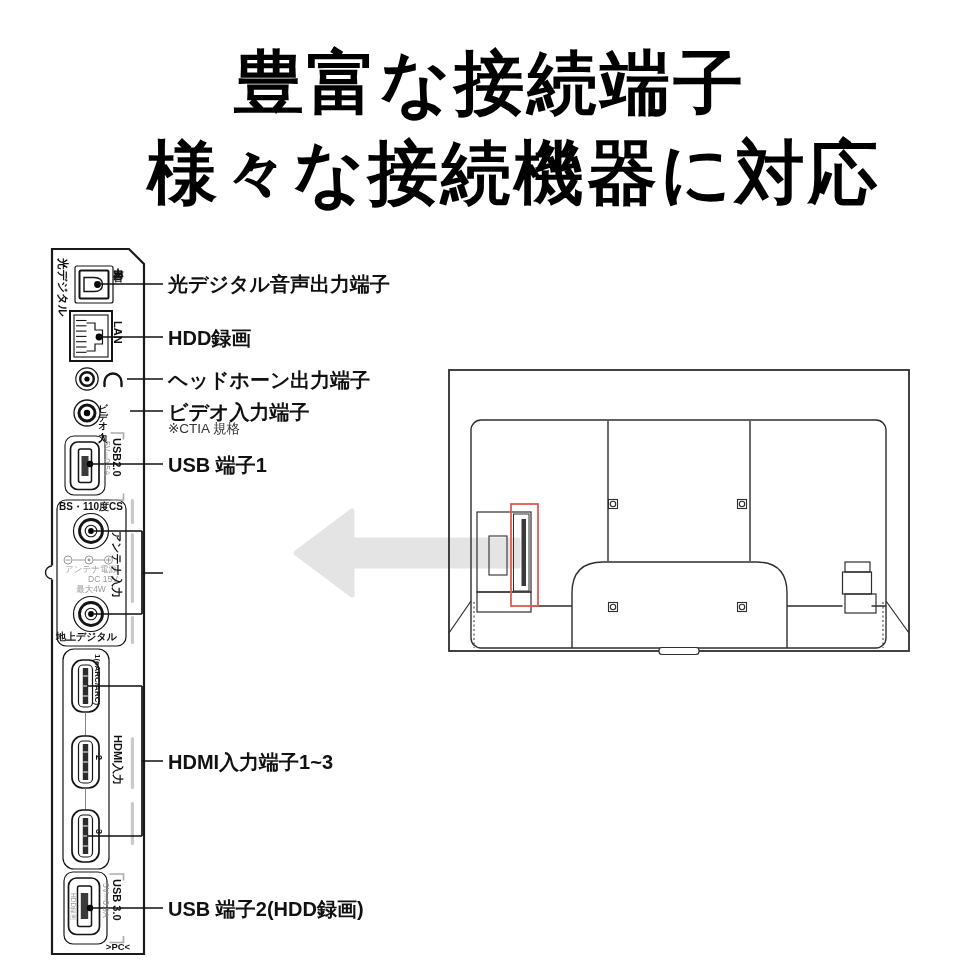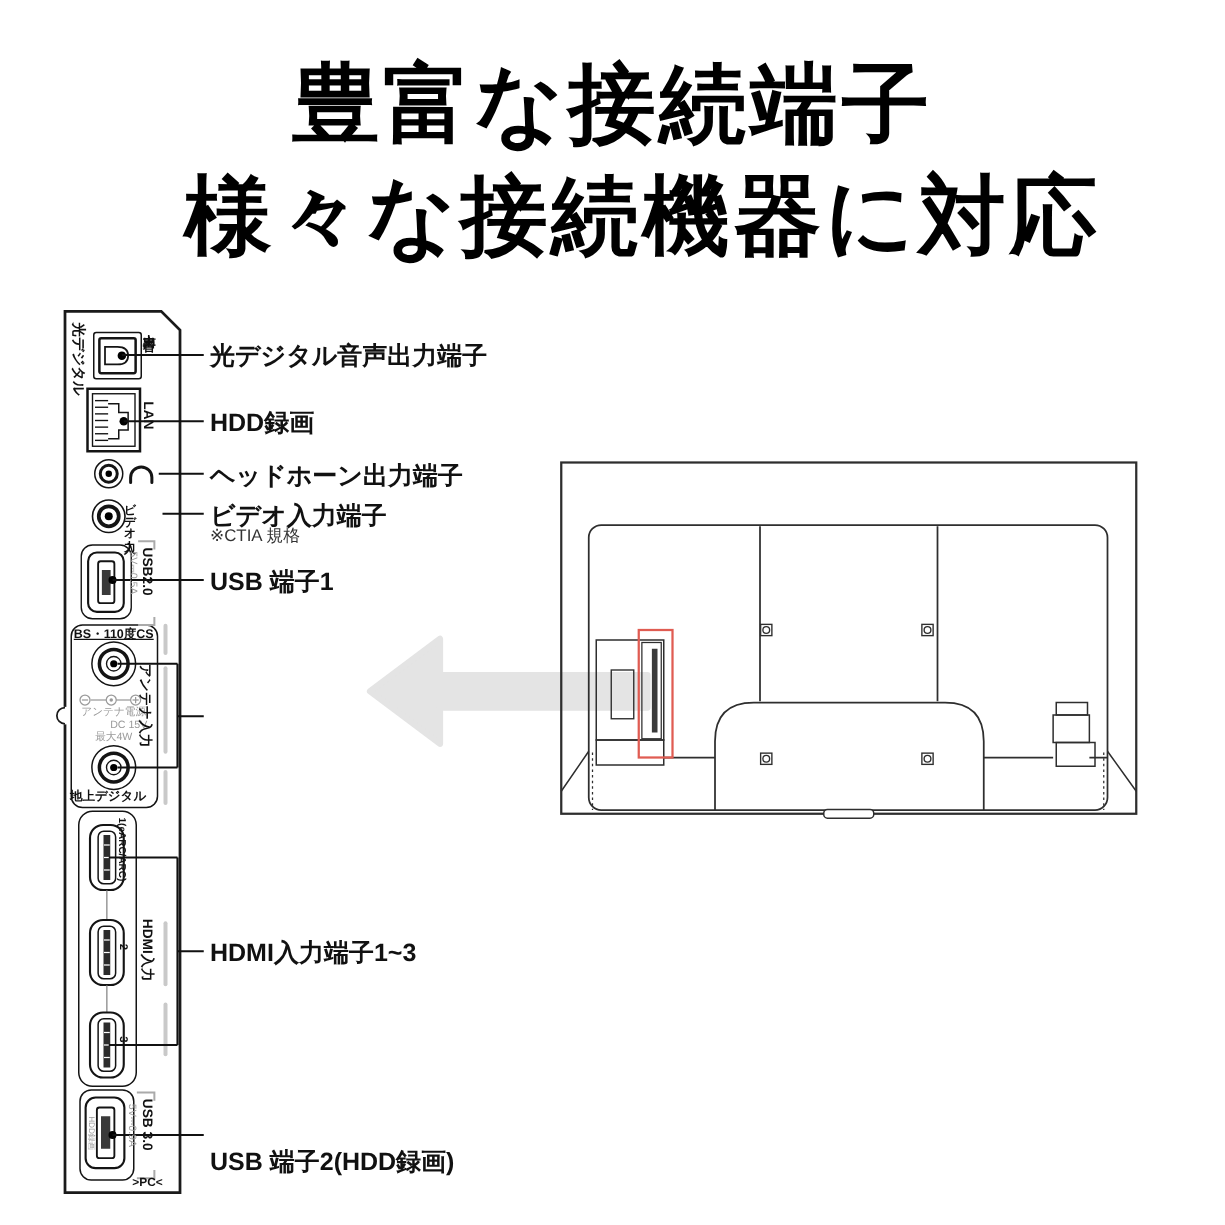--- a/index.html
+++ b/index.html
@@ -221,30 +221,30 @@
     <div id="title1" class="title-line">豊富な接続端子</div>
     <div id="title2" class="title-line">様々な接続機器に対応</div>
 
     <div class="callout" style="top:271px;">光デジタル音声出力端子</div>
     <div class="callout" style="top:325px;">HDD録画</div>
     <div class="callout" style="top:367px;">ヘッドホーン出力端子</div>
     <div class="callout" style="top:399px;">ビデオ入力端子</div>
     <div class="callout-note" style="top:420px;">※CTIA 規格</div>
     <div class="callout" style="top:452px;">USB 端子1</div>
     <div class="callout" style="top:749px;">HDMI入力端子1~3</div>
-    <div class="callout" style="top:896px;margin-top:20px;">USB 端子2(HDD録画)</div>
+    <div class="callout" style="top:896px;">USB 端子2(HDD録画)</div>
 
     <div class="plabel vs bold" style="left:55px;top:258px;height:76px;font-size:11.5px;">光デジタル</div>
     <div class="plabel vu bold" style="left:112px;top:262px;height:46px;font-size:10.5px;">音声出力</div>
     <div class="plabel vs bold" style="left:112px;top:321px;height:32px;font-size:11px;">LAN</div>
     <div class="plabel vlr bold" style="left:98px;top:396px;height:40px;font-size:9.5px;">ビデオ入力</div>
     <div class="plabel vs bold" style="left:111px;top:438px;height:56px;font-size:11px;">USB2.0</div>
     <div class="plabel vs gray" style="left:101px;top:441px;height:50px;font-size:8.5px;">5V⎓0.5A</div>
 
-    <div class="plabel bold center" style="left:56px;top:500px;width:70px;font-size:10px;text-decoration:underline;">BS・110度CS</div>
+    <div class="plabel bold center" style="left:56px;top:500px;width:70px;font-size:10px;">BS・110度CS</div>
     <div class="plabel gray center" style="left:56px;top:564px;width:70px;font-size:8.5px;line-height:10px;">アンテナ電源</div>
     <div class="plabel gray center" style="left:56px;top:574px;width:94px;font-size:8.5px;line-height:10px;">DC 15V</div>
     <div class="plabel gray center" style="left:56px;top:584px;width:70px;font-size:8.5px;line-height:10px;">最大4W</div>
     <div class="plabel vs bold" style="left:109px;top:531px;height:62px;font-size:11px;">アンテナ入力</div>
     <div class="plabel bold center" style="left:56px;top:630px;width:59px;font-size:10px;">地上デジタル</div>
 
     <div class="plabel vs" style="left:93px;top:654px;height:64px;font-size:8px;font-weight:600;">1(eARC/ARC)</div>
     <div class="plabel vs bold" style="left:94px;top:755px;height:14px;font-size:9px;">2</div>
     <div class="plabel vs bold" style="left:94px;top:829px;height:14px;font-size:9px;">3</div>
     <div class="plabel vs bold" style="left:110px;top:735px;height:60px;font-size:11px;">HDMI入力</div>

